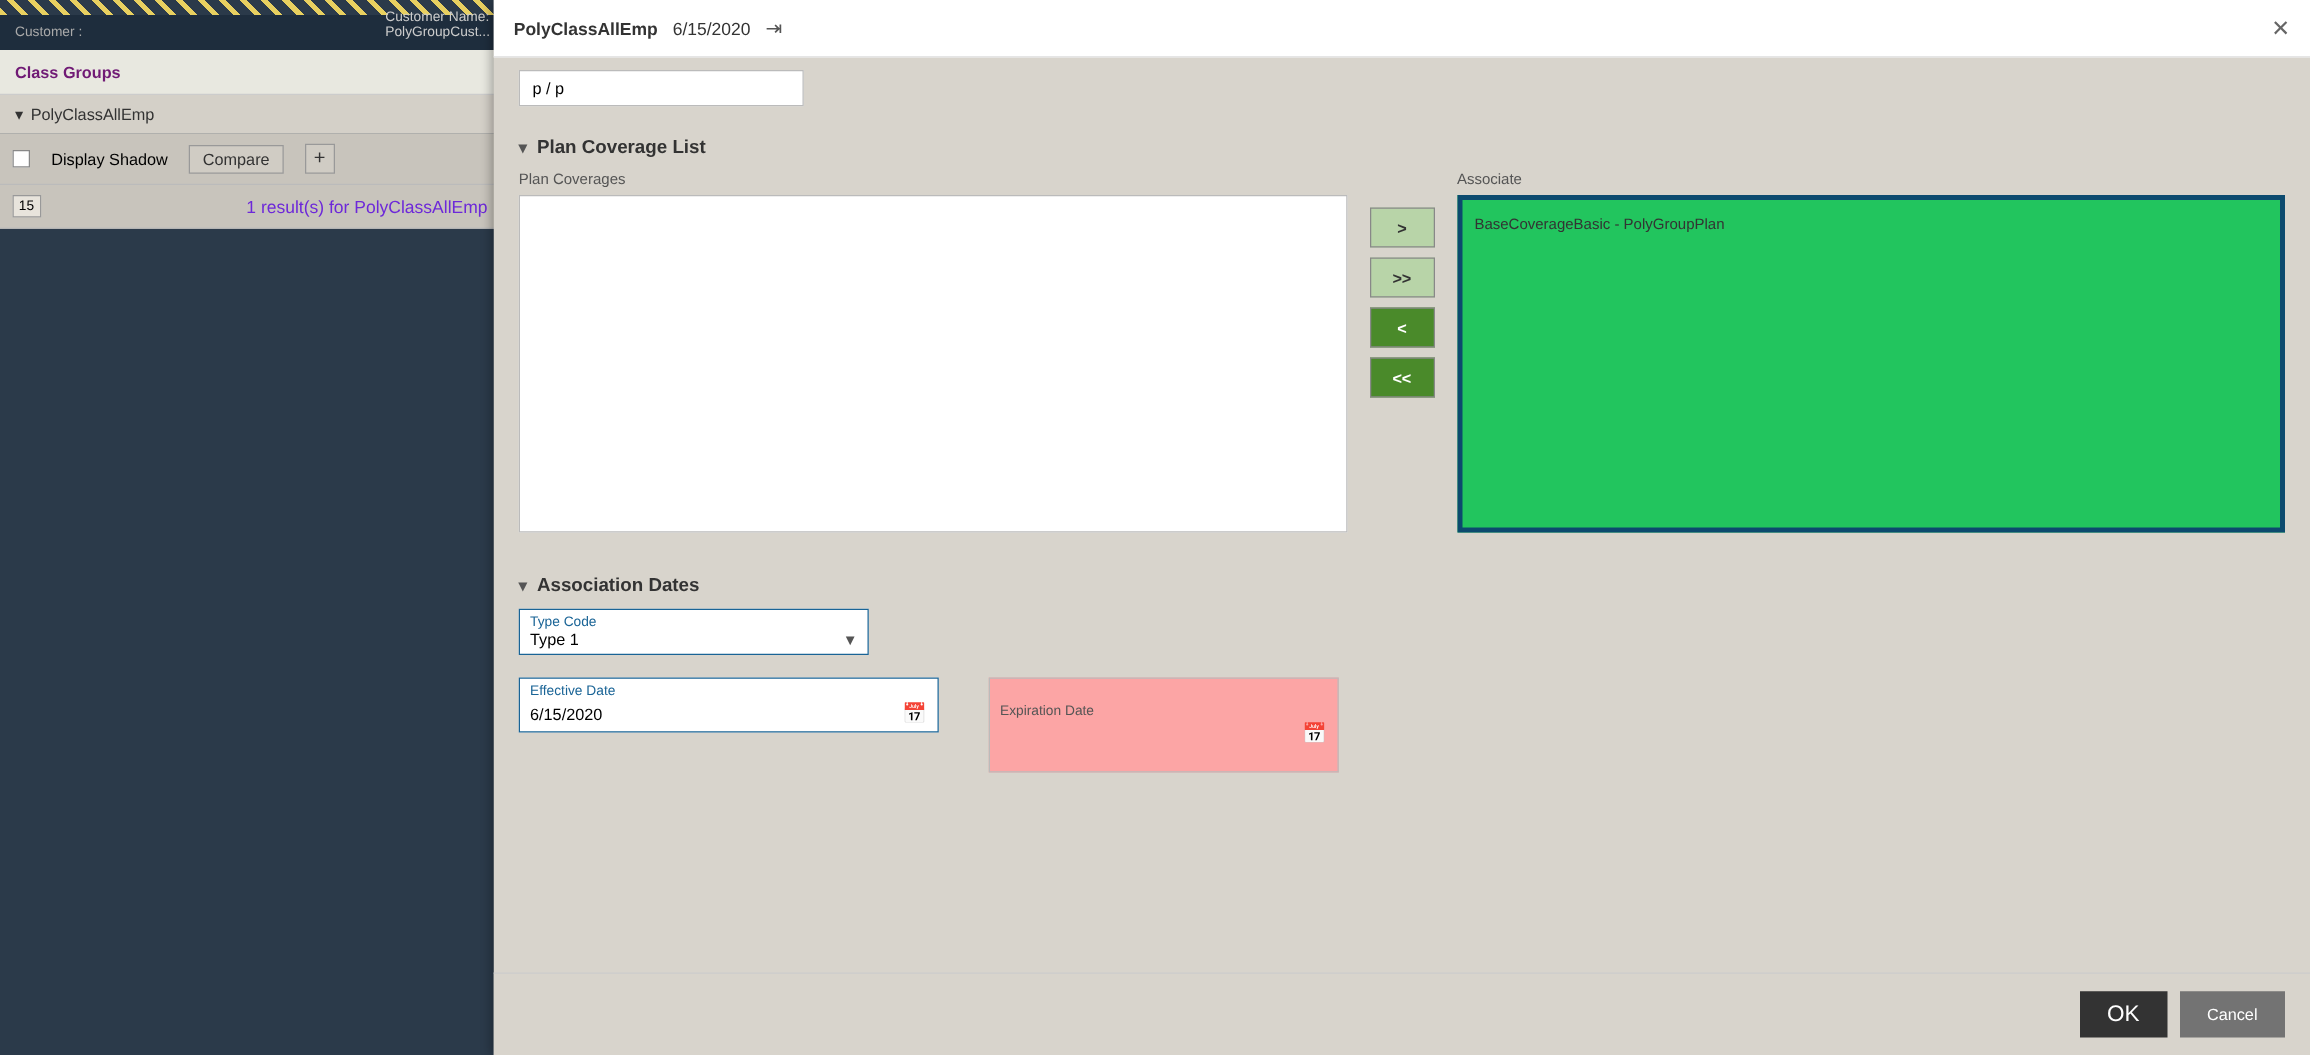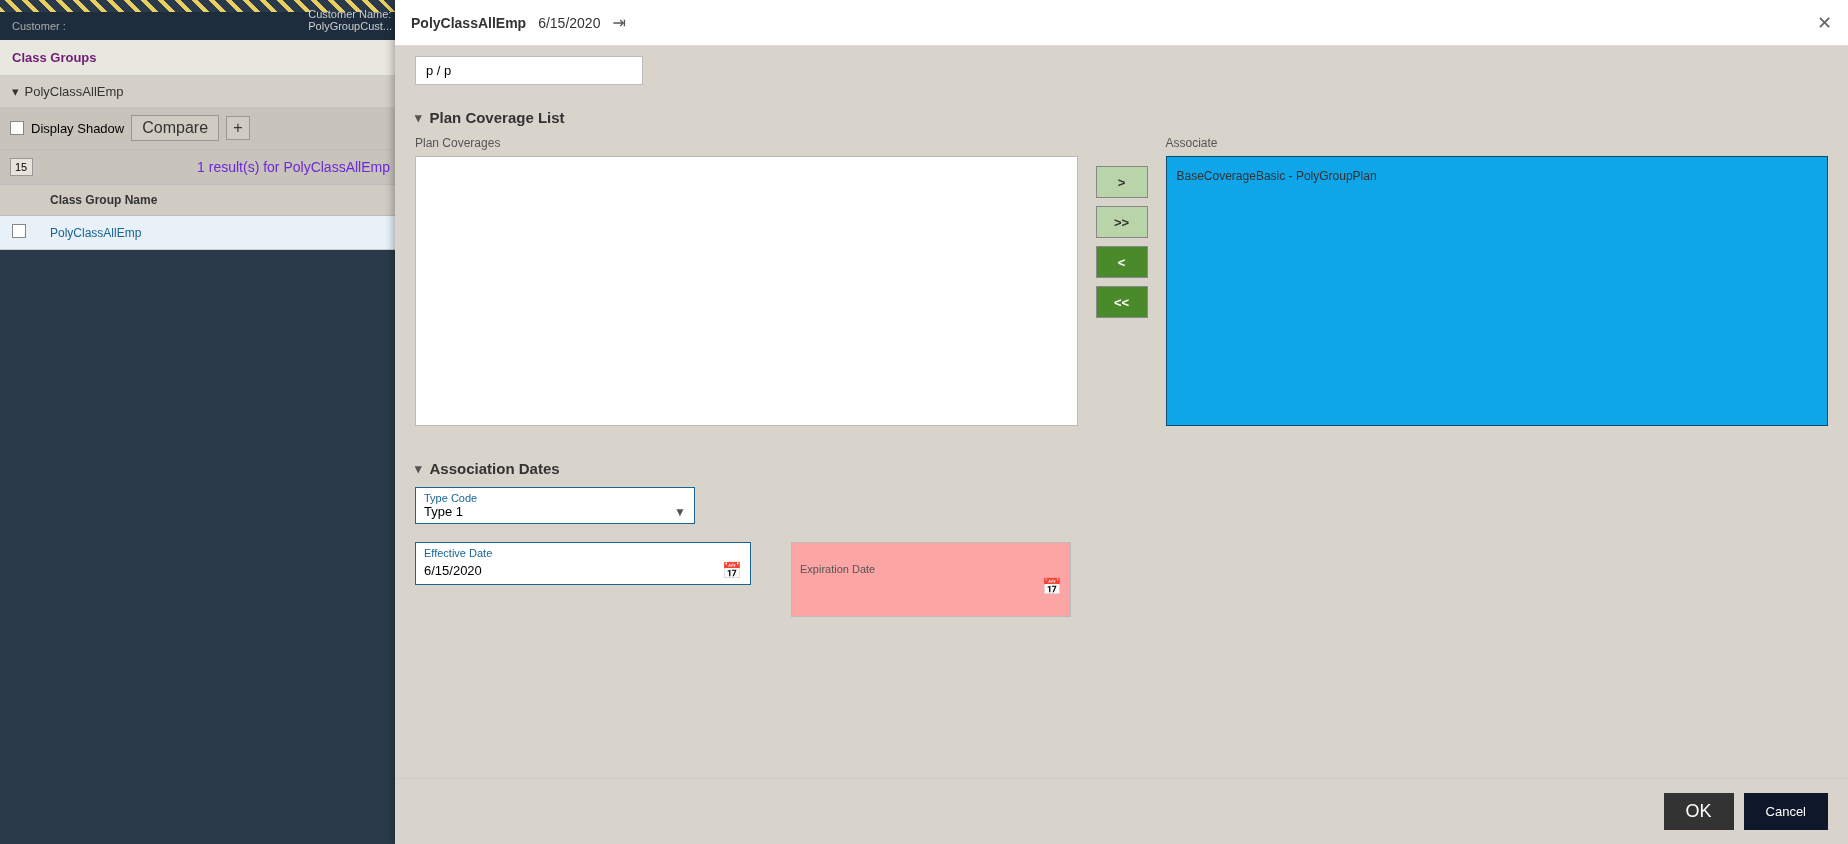--- a/index.html
+++ b/index.html
@@ -65,34 +65,34 @@
       align-items: center;
       gap: 6px;
       font-size: 13px;
       color: #333;
     }
     .sidebar-controls {
       background: #c8c4bc;
       padding: 8px 10px;
       display: flex;
       align-items: center;
-      gap: 7px;
+      gap: 17px;
       border-bottom: 1px solid #bbb;
     }
     .sidebar-checkbox {
       width: 14px; height: 14px;
       border: 1px solid #888;
       background: #fff;
       display: inline-block;
     }
     .sidebar-btn {
       background: #d0ccc4;
       border: 1px solid #999;
       padding: 3px 10px;
-      font-size: 16px;
+      font-size: 13px;
       cursor: pointer;
       color: #333;
     }
     .sidebar-add-btn {
       background: #d0ccc4;
       border: 1px solid #999;
       width: 24px; height: 24px;
       display: flex;
       align-items: center;
       justify-content: center;
@@ -229,22 +229,22 @@
       color: #555;
       margin-bottom: 6px;
     }
     .coverage-listbox {
       border: 1px solid #bbb;
       background: #fff;
       min-height: 270px;
       width: 100%;
     }
     .associate-listbox {
-      border: 1px solid #0c4a6e;
-      background: #0ea5e9;
+      border: 4px solid #0c4a6e;
+      background: #22c55e;
       min-height: 270px;
       width: 100%;
       padding: 8px;
     }
     .associate-item {
       font-size: 12px;
       color: #333;
       padding: 4px 2px;
     }
 
@@ -325,21 +325,21 @@
     }
     .btn-ok {
       background: #333;
       color: #fff;
       border: none;
       padding: 8px 22px;
       font-size: 18px;
       cursor: pointer;
     }
     .btn-cancel {
-      background: #0f172a;
+      background: #737373;
       color: #fff;
       border: none;
       padding: 8px 22px;
       font-size: 13px;
       cursor: pointer;
     }
 
     .select-styled {
       border: none;
       outline: none;
@@ -401,38 +401,20 @@
   <div class="sidebar-controls">
     <div class="sidebar-view-rows">
       <select class="select-styled">
         <option>15</option>
         <option>25</option>
         <option>50</option>
       </select>
     </div>
     <span class="sidebar-results">1 result(s) for PolyClassAllEmp</span>
   </div>
-  <table class="sidebar-table">
-    <thead>
-      <tr>
-        <th style="width:24px;"></th>
-        <th>Class Group Name</th>
-      </tr>
-    </thead>
-    <tbody>
-      <tr class="sidebar-row-selected">
-        <td>
-          <span class="sidebar-row-checkbox"></span>
-        </td>
-        <td>
-          <a class="link-text">PolyClassAllEmp</a>
-        </td>
-      </tr>
-    </tbody>
-  </table>
 </div>
 
 <div class="modal">
 
   <div class="modal-titlebar">
     <span class="modal-title-text">PolyClassAllEmp</span>
     <span class="modal-title-date">6/15/2020</span>
     <span class="modal-arrow-icon">⇥</span>
     <button class="modal-close">✕</button>
   </div>

